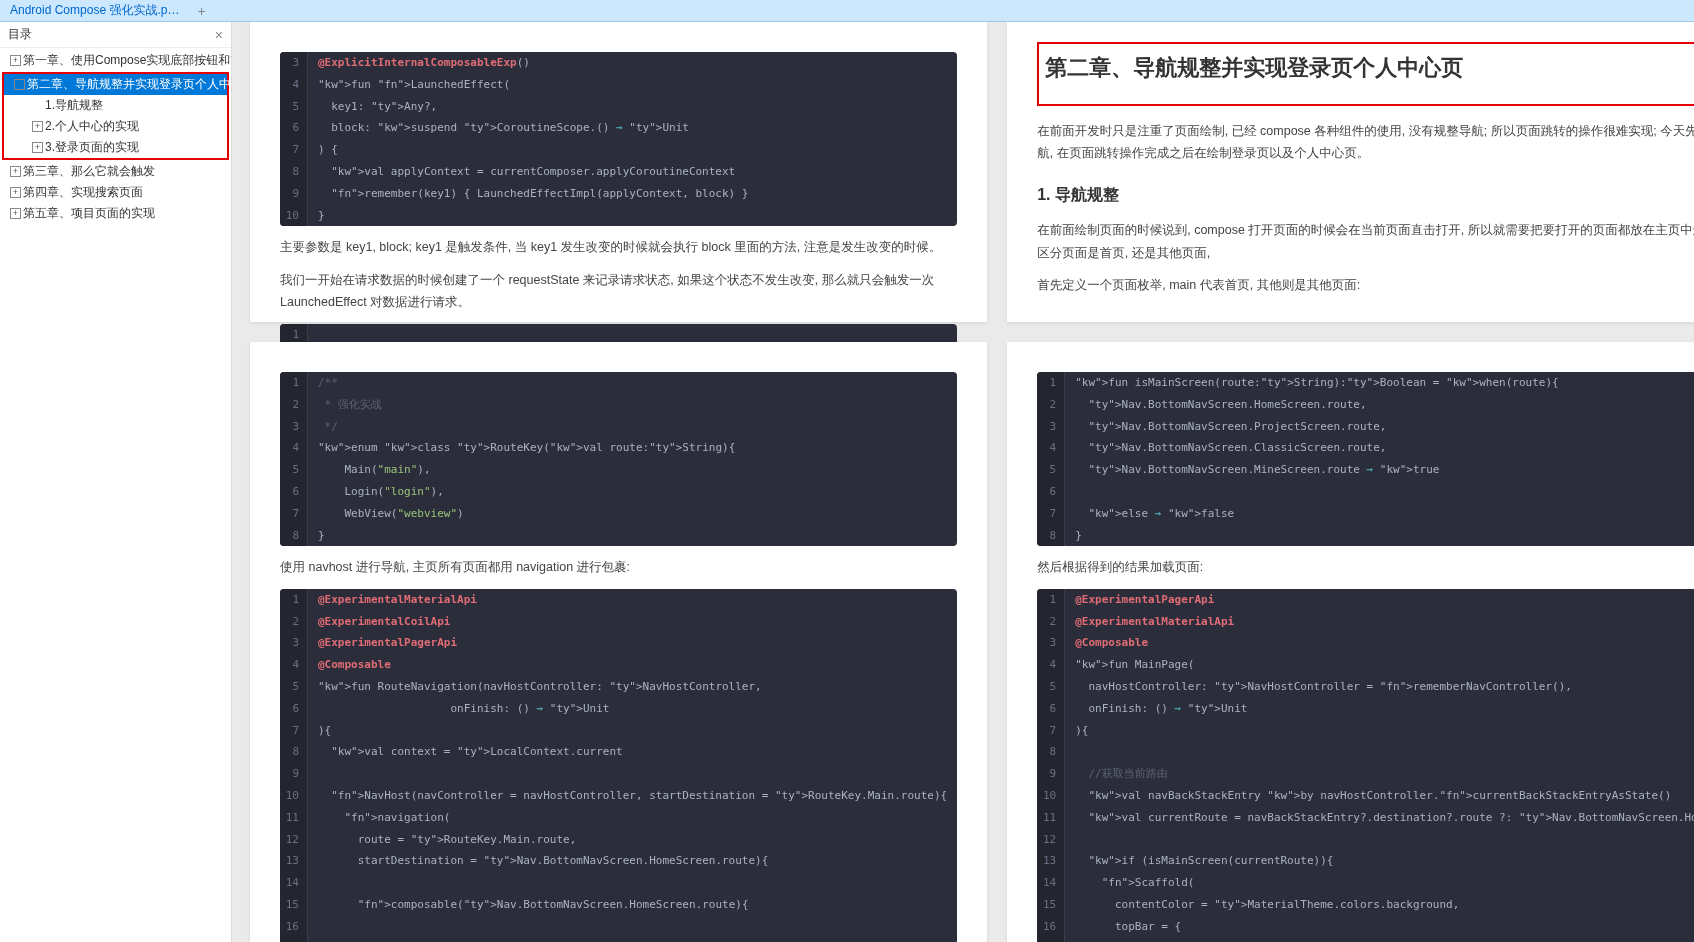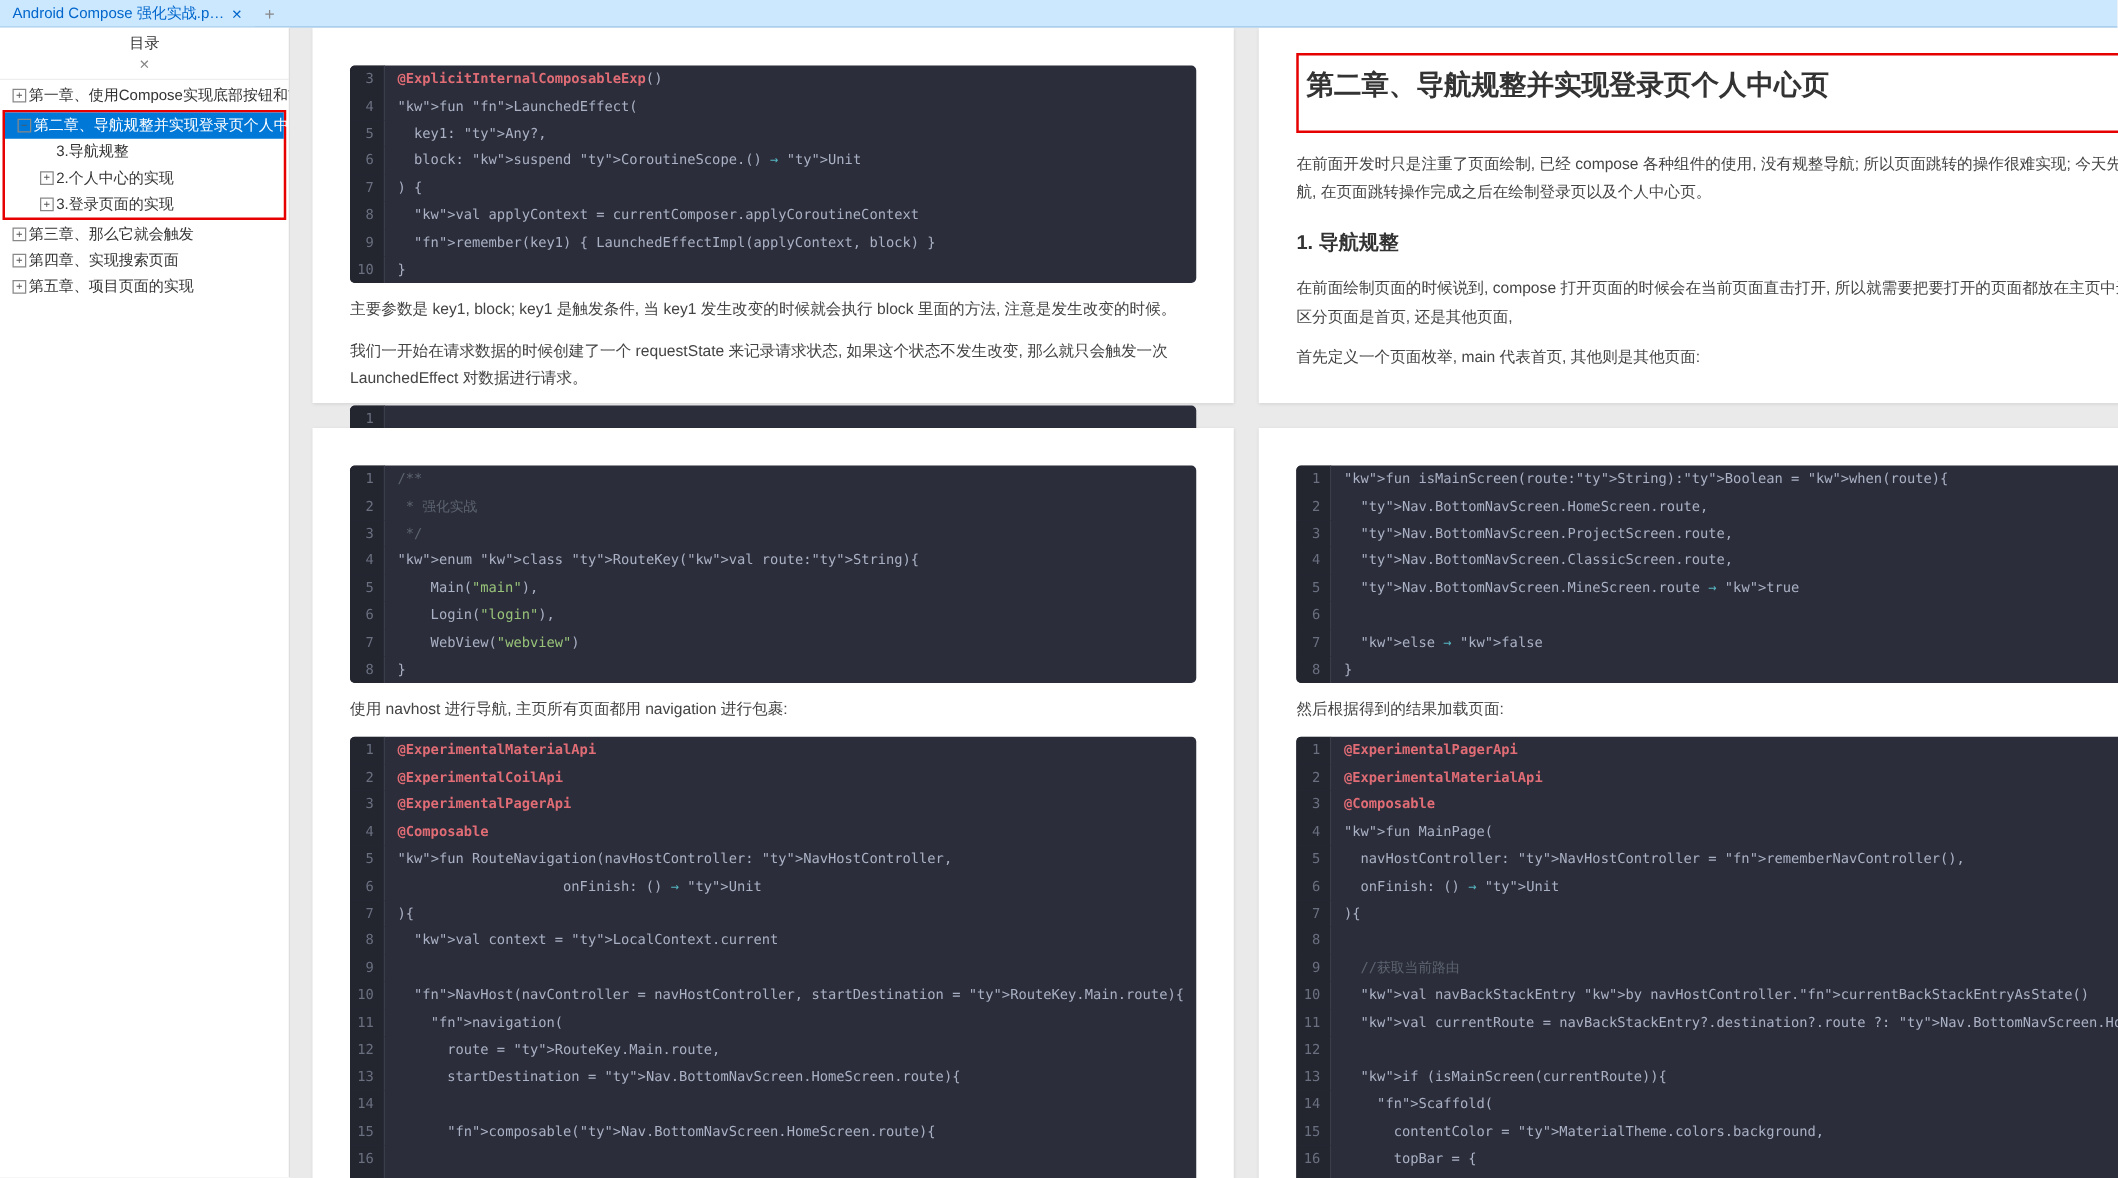--- a/index.html
+++ b/index.html
@@ -1,24 +1,24 @@
 <!DOCTYPE html>
 <html><head>
 <meta charset="utf-8">
 <style>
 * { margin: 0; padding: 0; box-sizing: border-box; }
 body { font-family: "Microsoft YaHei", Arial, sans-serif; font-size: 12px; background: #f5f5f5; overflow: hidden; }
 .app { display: flex; flex-direction: column; height: 942px; width: 1694px; }
 .tabbar { height: 22px; background: #cce8ff; border-bottom: 1px solid #a0c8e8; display: flex; align-items: center; }
-.tab { padding: 2px 10px; background: #cce8ff; color: #0066cc; font-size: 12px; display: flex; align-items: center; gap: 6px; height: 100%; }
+.tab { padding: 2px 10px; background: #cce8ff; color: #0066cc; font-size: 12px; display: flex; align-items: center; gap: 6px; height: 100%; flex-direction: column; }
 .tab-close { color: #0066cc; font-size: 14px; cursor: pointer; }
 .tab-add { padding: 0 8px; color: #888; font-size: 14px; }
 .main { display: flex; flex: 1; overflow: hidden; }
 .sidebar { width: 232px; background: #fff; border-right: 1px solid #ddd; display: flex; flex-direction: column; }
-.sidebar-header { padding: 4px 8px; border-bottom: 1px solid #eee; display: flex; justify-content: space-between; align-items: center; font-size: 12px; color: #333; flex-direction: column; }
+.sidebar-header { padding: 4px 8px; border-bottom: 1px solid #eee; display: flex; justify-content: space-between; align-items: center; font-size: 12px; color: #333; }
 .sidebar-close { color: #888; cursor: pointer; font-size: 14px; }
 .toc { flex: 1; overflow: auto; padding: 2px 0; }
 .toc-item { padding: 2px 4px 2px 10px; font-size: 12px; color: #333; cursor: pointer; white-space: nowrap; display: flex; align-items: center; gap: 2px; }
 .toc-item .expander { width: 11px; height: 11px; border: 1px solid #888; display: inline-flex; align-items: center; justify-content: center; font-size: 9px; line-height: 1; color: #555; flex-shrink: 0; }
 .toc-item .no-expander { width: 11px; display: inline-block; flex-shrink: 0; }
 .toc-item.selected { background: #0078d7; color: #fff; }
 .toc-item.level-1 { padding-left: 28px; }
 .highlight-box { border: 2px solid #e60000; margin: 1px 2px; }
 .content { flex: 1; background: #eaeaea; overflow: auto; display: flex; gap: 20px; padding: 0 18px; }
 .col { flex: 1; display: flex; flex-direction: column; gap: 20px; }
@@ -60,21 +60,21 @@
             <span class="expander">+</span>
             <span>第一章、使用Compose实现底部按钮和首页</span>
           </div>
           <div class="highlight-box">
             <div class="toc-item level-0 selected">
               <span class="expander">−</span>
               <span>第二章、导航规整并实现登录页个人中心页</span>
             </div>
             <div class="toc-item level-1">
               <span class="no-expander"></span>
-              <span>3.导航规整</span>
+              <span>1.导航规整</span>
             </div>
             <div class="toc-item level-1">
               <span class="expander">+</span>
               <span>2.个人中心的实现</span>
             </div>
             <div class="toc-item level-1">
               <span class="expander">+</span>
               <span>3.登录页面的实现</span>
             </div>
           </div>

